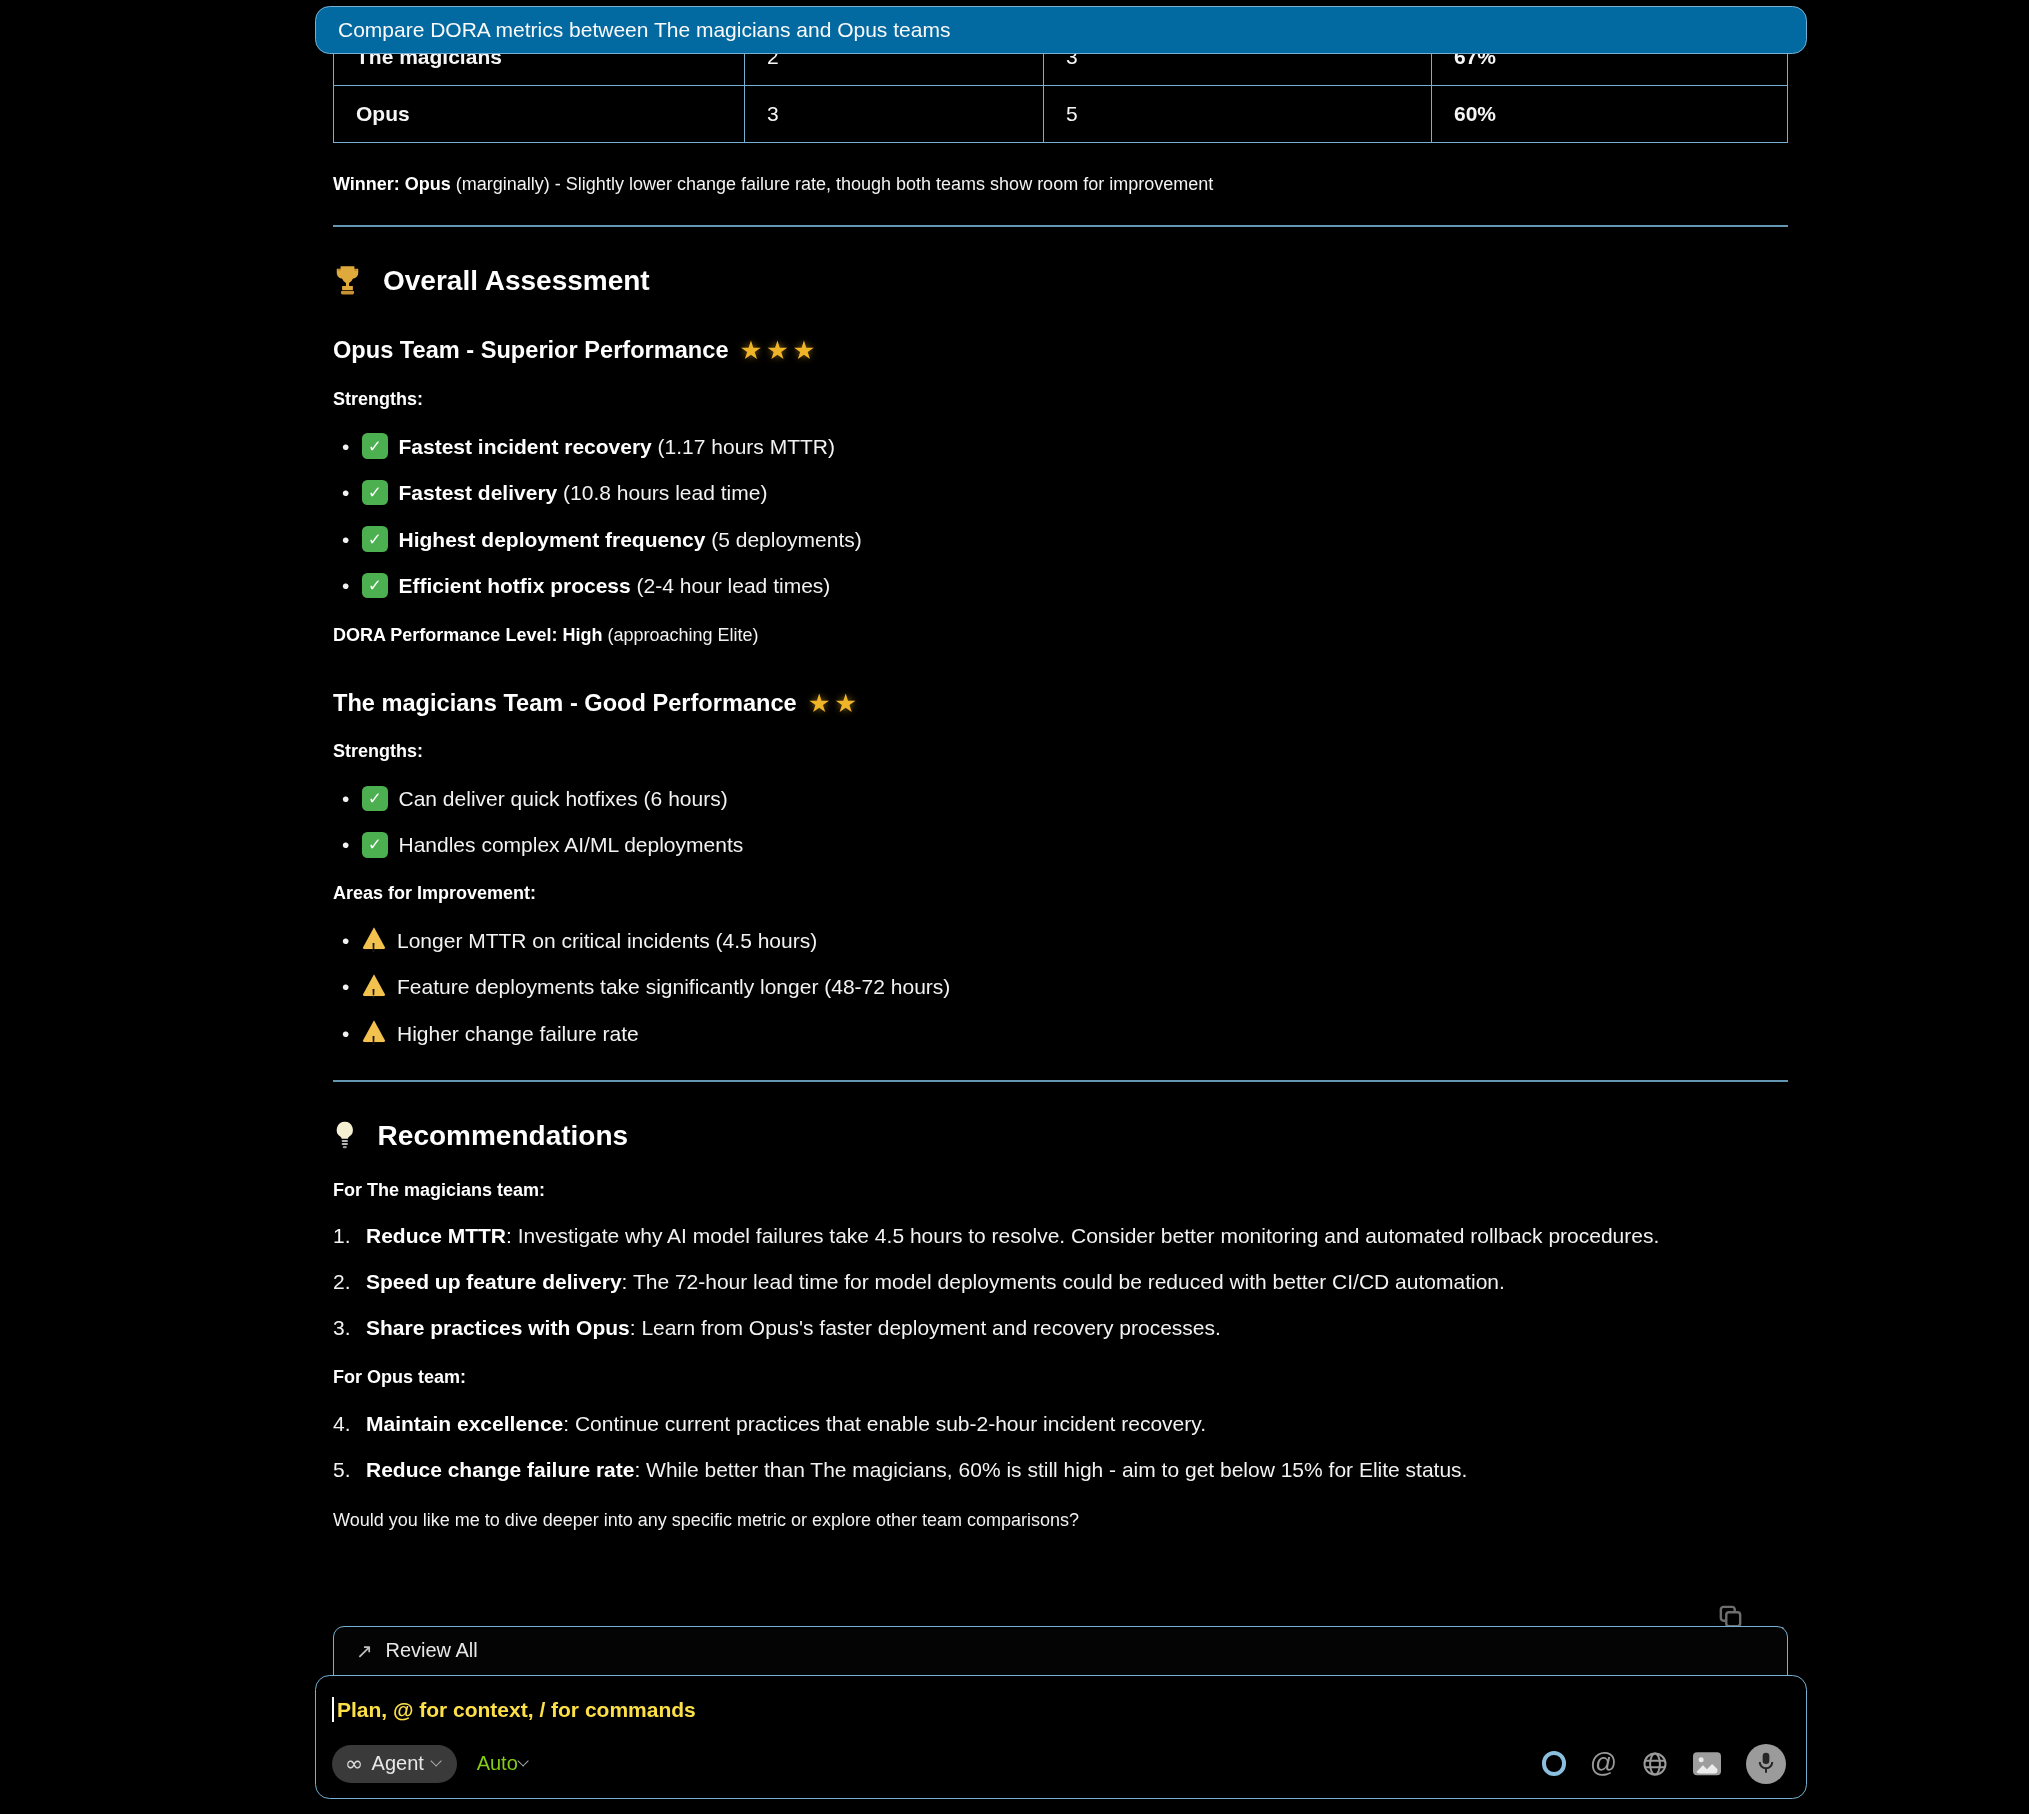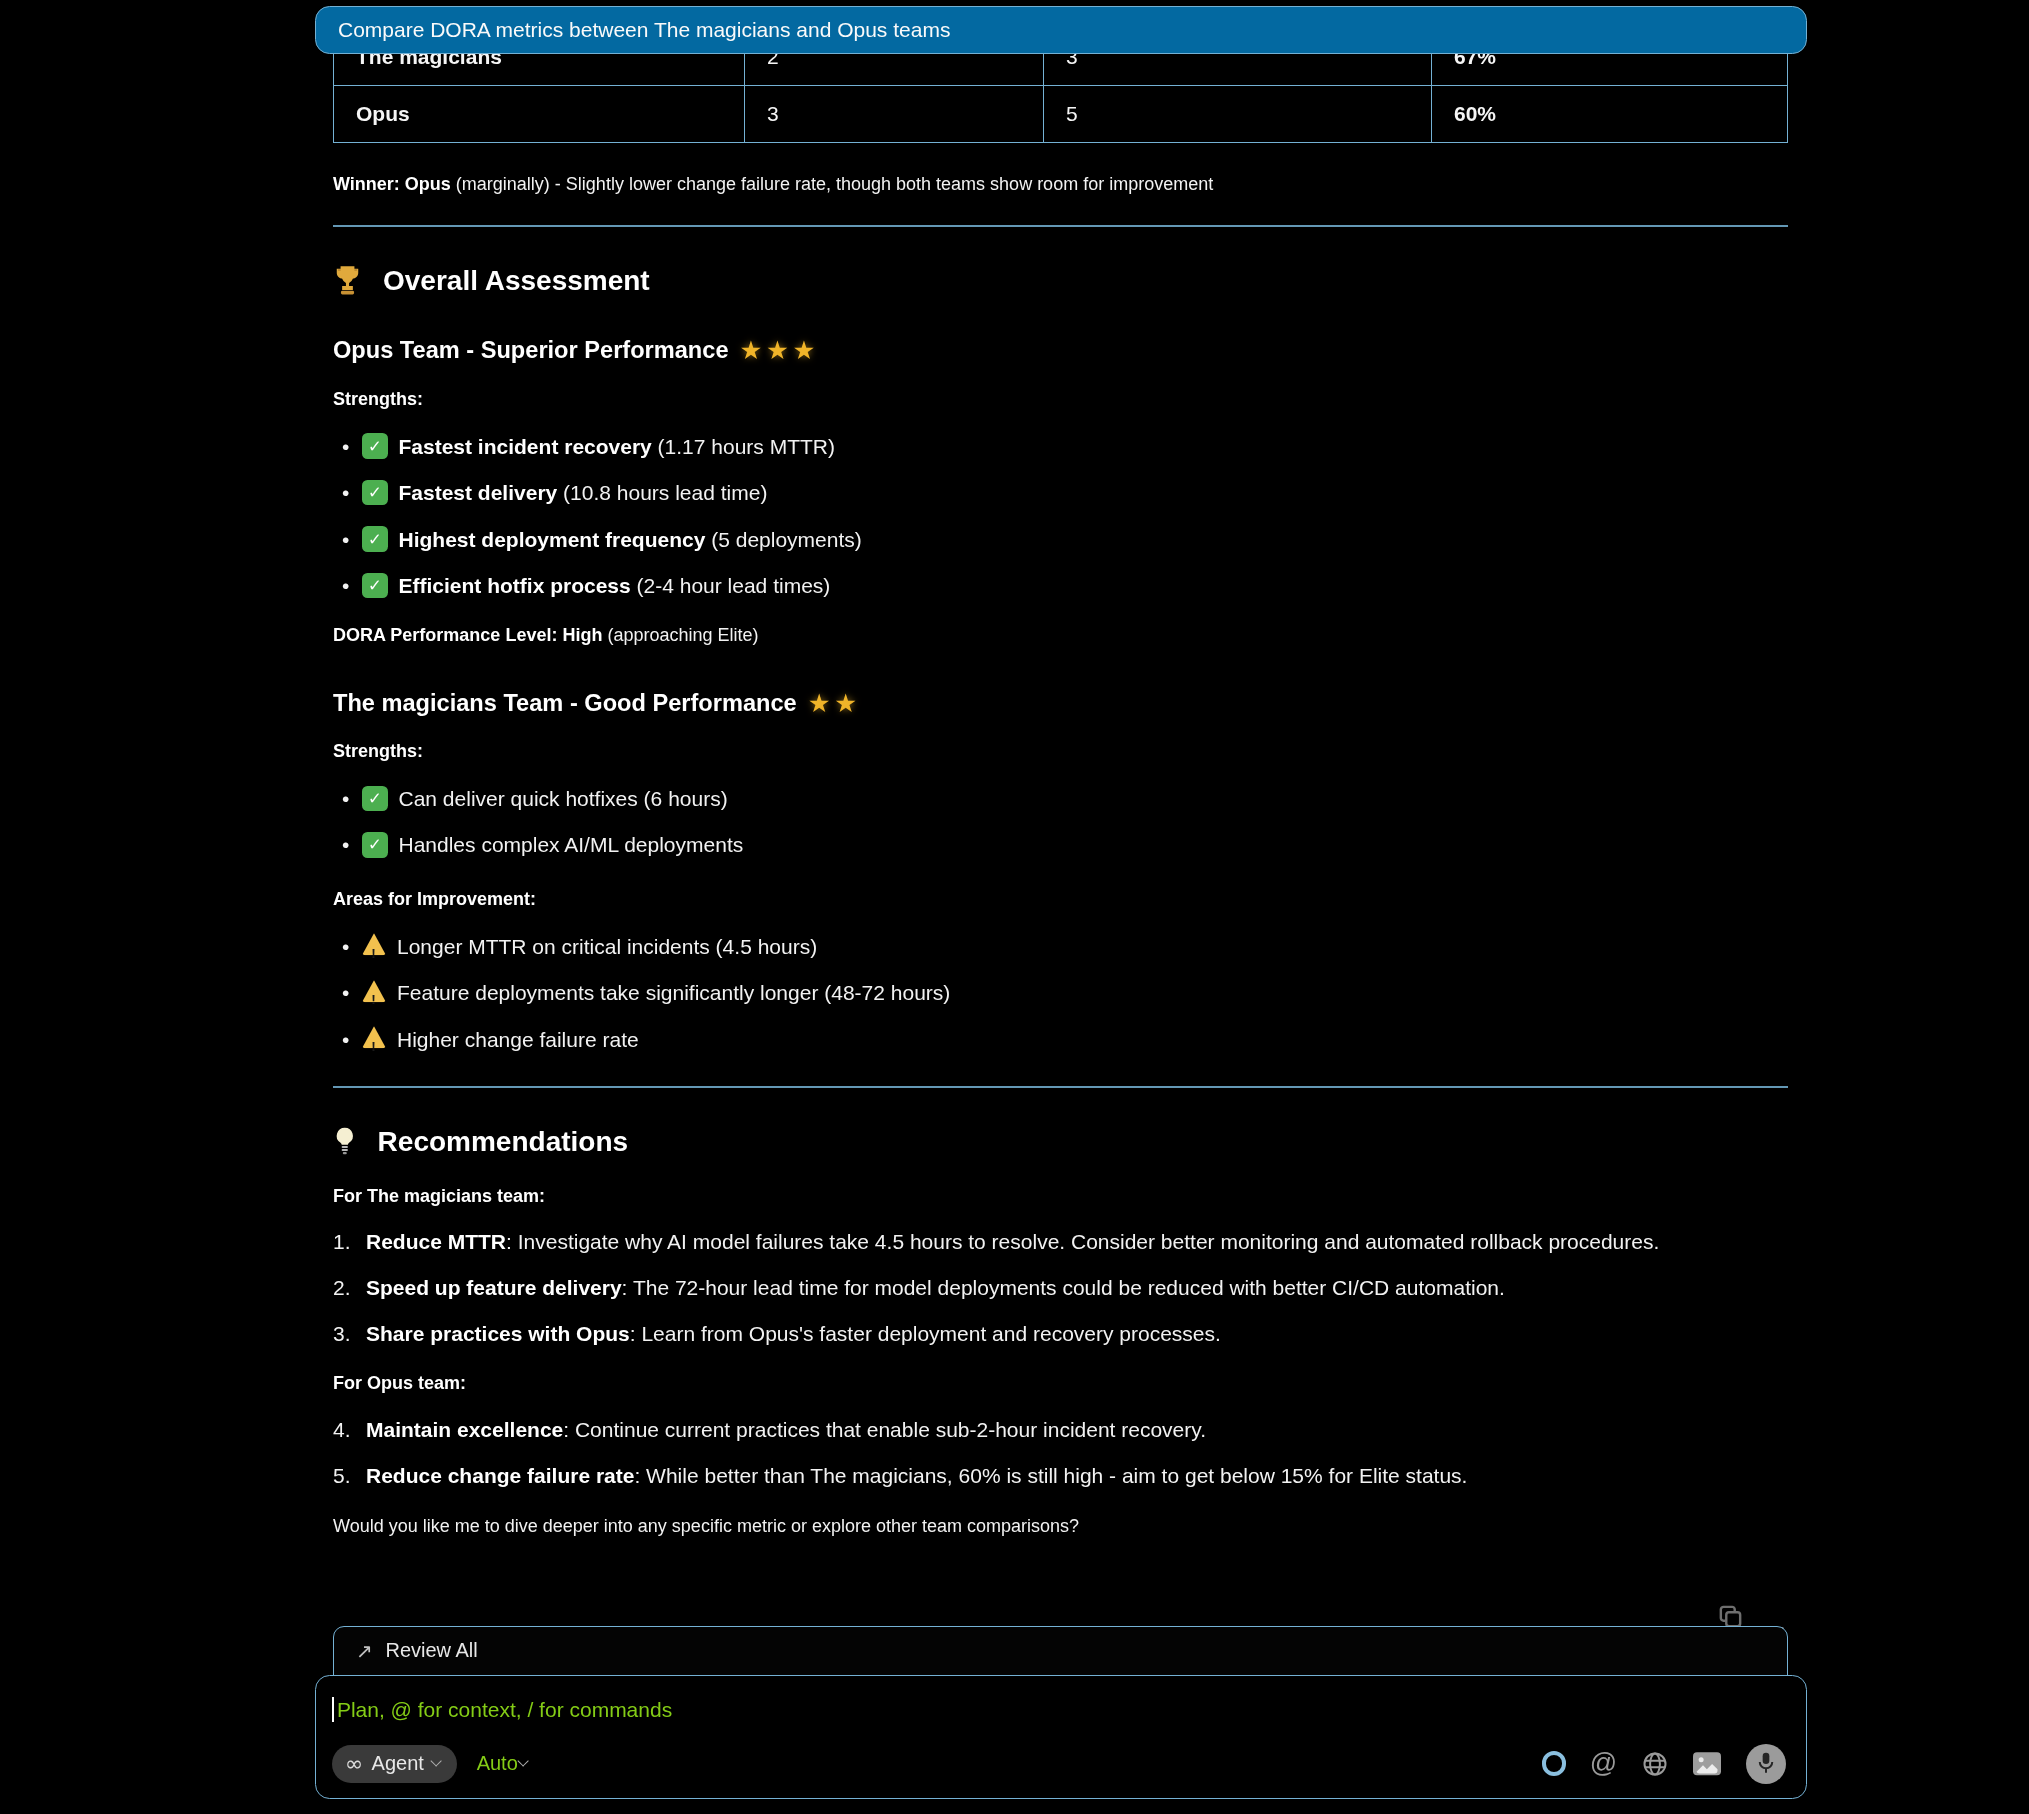--- a/index.html
+++ b/index.html
@@ -33,21 +33,21 @@
   .content p { font-size:18px; line-height:31px; }
   .winner { margin-top:25.5px; }
   .divider { margin-top:25.5px; height:1.8px; background:var(--blue); opacity:.85; }
   .divider2 { margin-top:31px; }
   h2.sec { margin-top:36px; font-size:28px; line-height:36px; font-weight:bold; color:#fff;
            display:flex; align-items:center; gap:21px; }
   h3.team { margin-top:35px; font-size:23.6px; line-height:33px; font-weight:bold; color:#fff;
             display:flex; align-items:center; gap:11px; }
   h3.team2 { margin-top:36px; }
   .bold-label { font-weight:bold; margin-top:17.3px; }
-  .bold-label.ml18 { margin-top:16.4px; } .bold-label.ml20 { margin-top:24px; } .bold-label.ml23 { margin-top:21px; }
+  .bold-label.ml18 { margin-top:16.4px; } .bold-label.ml20 { margin-top:18px; } .bold-label.ml23 { margin-top:21px; }
   .stars { font-size:25.5px; color:#f0b429; letter-spacing:3.6px;
            text-shadow:0 0 7.3px rgba(240,180,41,.55); font-family:"DejaVu Sans",sans-serif; }
   ul.blist { list-style:none; margin-top:15.5px; }
   ul.blist li { display:flex; align-items:center; font-size:21px; line-height:31px; margin-bottom:15.5px; padding-left:9px; }
   .dot { width:20px; color:#f2f2f2; font-size:21px; }
   .check-icon {
     width:25.5px; height:25.5px; background:#4caf50; border-radius:5.5px; margin-right:11px;
     display:inline-flex; align-items:center; justify-content:center; flex-shrink:0;
     color:#fff; font-size:16.4px; font-weight:bold; font-family:"DejaVu Sans",sans-serif;
   }
@@ -76,21 +76,21 @@
   }
   .review-bar .arrow { color:#c0c0c0; margin-right:12.7px; font-size:20px; font-family:"DejaVu Sans",sans-serif; }
   
   .composer {
     position:absolute; left:315px; top:1675px; width:1492px; height:124px;
     background:#000; border:1.8px solid var(--blue); border-radius:14.5px; z-index:3;
     padding:18px 20px 0 16.4px;
   }
   .composer-input { display:flex; align-items:center; height:31px; cursor:text; }
   .caret { width:1.8px; height:25.5px; background:#fff; margin-right:2.7px; }
-  .placeholder { font-size:21px; color:#84cc16; }
+  .placeholder { font-size:21px; color:#fde047;font-weight:bold; }
   .composer-toolbar { position:absolute; left:16.4px; right:20px; bottom:14.5px; height:40px;
     display:flex; align-items:center; justify-content:space-between; }
   .toolbar-left { display:flex; align-items:center; gap:20px; }
   .agent-pill { display:flex; align-items:center; gap:8.2px; background:#3a3a3a; border-radius:19px;
     height:38px; padding:0 16.4px 0 12.7px; color:#e8e8e8; font-size:20px; }
   .inf { font-size:22px; color:#dcdcdc; font-family:"DejaVu Sans",sans-serif; }
   .chev { display:inline-block; width:8.2px; height:8.2px; border-right:1.8px solid #b0b0b0;
     border-bottom:1.8px solid #b0b0b0; transform:rotate(45deg); margin-top:-5.5px; }
   .model-sel { display:flex; align-items:center; gap:1px; color:#84cc16; font-size:20px; }
   .toolbar-right { display:flex; align-items:center; gap:23.6px; }

